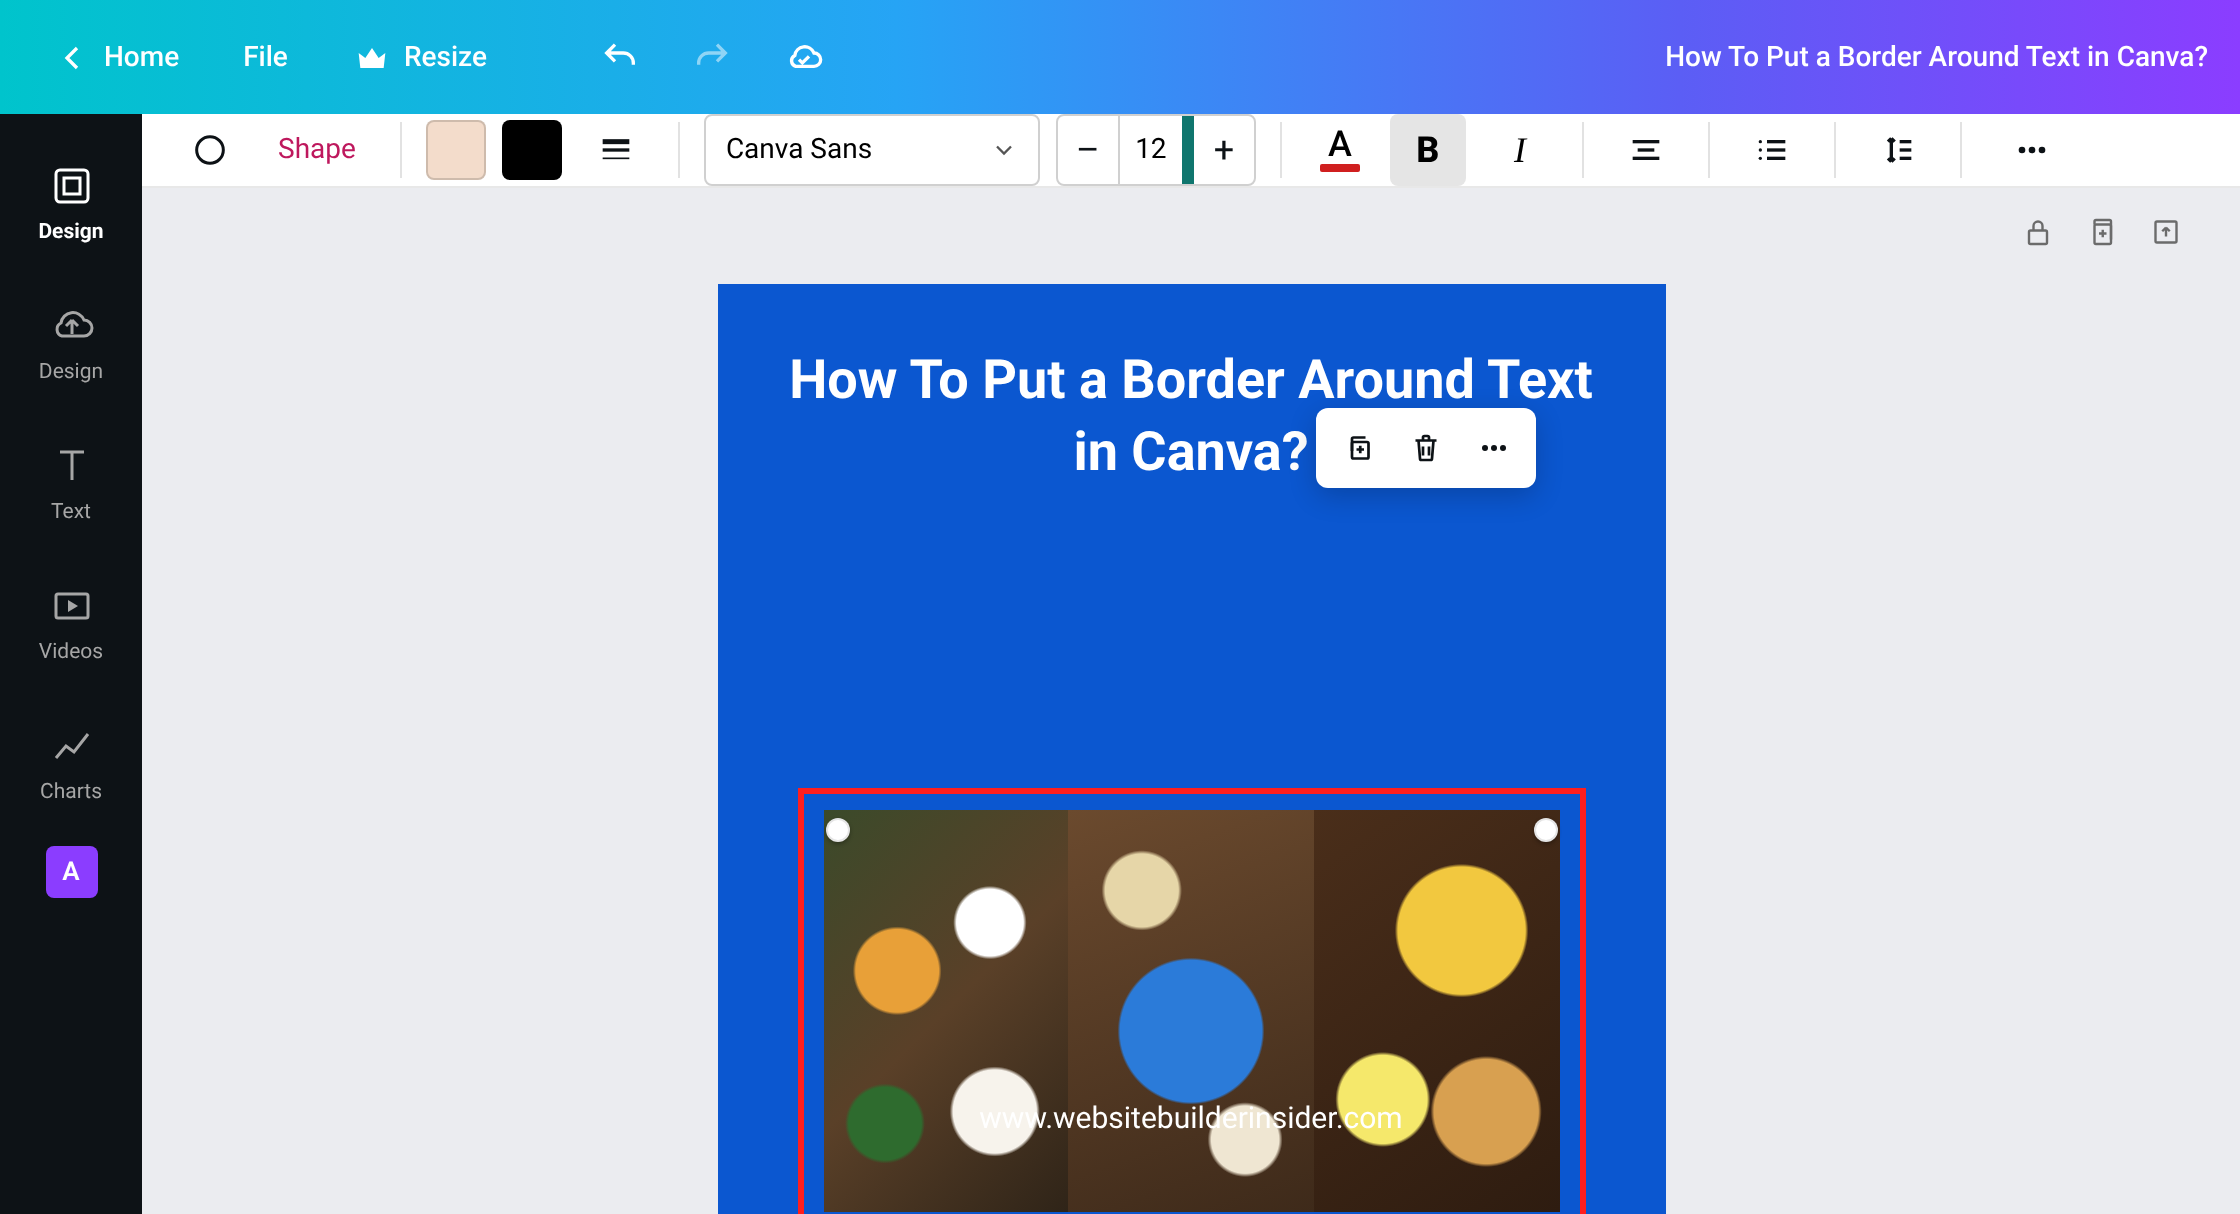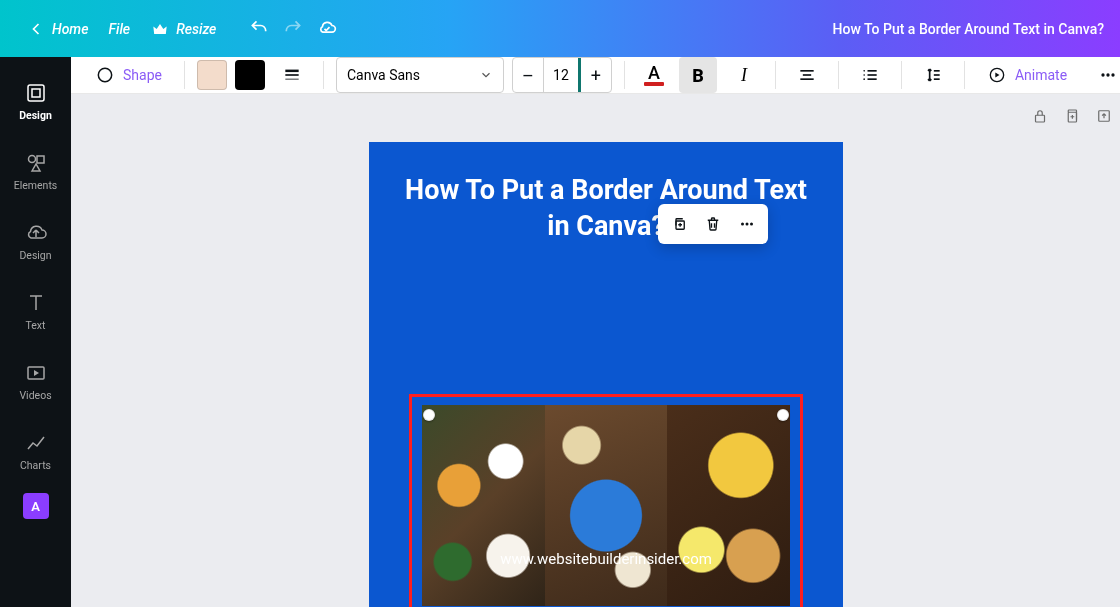--- a/index.html
+++ b/index.html
@@ -6,49 +6,49 @@
 body { width: 1120px; height: 607px; overflow: hidden; background: #f0f0f0; }
 
 .top-bar {
   height: 57px;
   background: linear-gradient(90deg, #00C4CC 0%, #26a4f5 40%, #5b5ef5 75%, #8b3dff 100%);
   display: flex;
   align-items: center;
   padding: 0 16px;
   color: white;
 }
-.top-left { display: flex; gap: 0; font-style: italic; }
+.top-left { display: flex; align-items: center; gap: 12px; }
 .tb-btn { display: flex; align-items: center; gap: 6px; padding: 8px 10px; border-radius: 4px; cursor: pointer; font-size: 14px; font-weight: 500; }
 .tb-icon { display: flex; align-items: center; justify-content: center; width: 34px; height: 34px; border-radius: 4px; cursor: pointer; }
 .tb-icon svg, .tb-btn svg { width: 20px; height: 20px; fill: none; stroke: white; stroke-width: 2; }
 .top-title { margin-left: auto; font-size: 14px; font-weight: 500; }
 
 .main-wrap { display: flex; height: 550px; }
 
 .side-nav {
   width: 71px; background: #0d1216; display: flex; flex-direction: column;
   align-items: center; padding-top: 10px; gap: 2px;
 }
 .nav-item { width: 71px; height: 68px; display: flex; flex-direction: column; align-items: center; justify-content: center; gap: 4px; color: #a6a6a6; cursor: pointer; font-size: 10.5px; }
 .nav-item svg { width: 24px; height: 24px; fill: none; stroke: currentColor; stroke-width: 1.5; }
 .nav-item.active { color: #fff; font-weight: bold; }
 .nav-badge { width: 26px; height: 26px; background: #8b3dff; border-radius: 4px; display:flex; align-items:center; justify-content:center; color:white; font-weight:600; font-size:13px; margin-top:6px;}
 
 .tool-bar {
   height: 48px; background: #fff; border-bottom: 1px solid #e8e8e8;
   display: flex; align-items: center; padding: 0 14px; gap: 8px;
 }
-.tool-btn { height: 36px; padding: 0 10px; display: flex; align-items: center; gap: 8px; border-radius: 4px; cursor: pointer; font-size: 14px; color: #8b5cf6; }
+.tool-btn { height: 36px; padding: 0 10px; display: flex; align-items: center; gap: 24px; border-radius: 4px; cursor: pointer; font-size: 14px; color: #be185d; }
 .tool-btn svg { width: 20px; height: 20px; }
 .swatch { width: 30px; height: 30px; border-radius: 4px; border: 1px solid rgba(0,0,0,0.15); cursor: pointer; }
 .sep { width: 1px; height: 28px; background: #e2e2e2; margin: 0 4px; }
 .font-select { height: 36px; width: 168px; border: 1px solid #d0d0d0; border-radius: 4px; padding: 0 10px; display: flex; align-items: center; justify-content: space-between; cursor: pointer; font-size: 14px; }
 .size-group { display: flex; align-items: center; border: 1px solid #d0d0d0; border-radius: 4px; height: 36px; }
 .size-btn { width: 30px; height: 34px; display: flex; align-items: center; justify-content: center; cursor: pointer; font-size: 18px; color: #0d1216; }
-.size-val { width: 38px; text-align: center; font-size: 14px; border-left: 1px solid #d0d0d0; border-right: 3px solid #0f766e; height: 34px; line-height: 34px; }
+.size-val { width: 38px; text-align: center; font-size: 14px; border-left: 1px solid #d0d0d0; border-right: 6px solid #0f766e; height: 34px; line-height: 34px; }
 .txtcolor-btn { width: 34px; height: 34px; display:flex; flex-direction:column; align-items:center; justify-content:center; cursor:pointer; border-radius:4px;}
 .txtcolor-btn .letter { font-size: 18px; font-weight: 500; line-height: 18px; }
 .txtcolor-btn .bar { width: 20px; height: 4px; border-radius: 1px; }
 .icon-btn { width: 38px; height: 36px; display:flex; align-items:center; justify-content:center; cursor:pointer; border-radius:4px;}
 .icon-btn.active { background:#e5e5e5; }
 .icon-btn svg { width:20px; height:20px; fill:none; stroke:#0d1216; stroke-width:2;}
 
 .canvas-area { flex: 1; display: flex; flex-direction: column; background: #ebecf0; }
 .canvas-util { height: 30px; display:flex; justify-content:flex-end; align-items:center; gap:14px; padding: 14px 28px 0 0;}
 .canvas-util svg { width:18px; height:18px; fill:none; stroke:#6b6b6b; stroke-width:1.6; cursor:pointer;}
@@ -124,28 +124,20 @@
   <div class="side-nav">
     <div class="nav-item active">
       <svg viewBox="0 0 24 24">
           <rect x="4" y="4" width="16" height="16" rx="2"></rect>
           <rect x="8" y="8" width="8" height="8"></rect>
         </svg>
       <span>Design</span>
     </div>
     <div class="nav-item">
       <svg viewBox="0 0 24 24">
-          <circle cx="8" cy="8" r="3.5"></circle>
-          <rect x="13" y="5" width="7" height="7"></rect>
-          <path d="M8 20l4-7 4 7z"></path>
-        </svg>
-      <span>Elements</span>
-    </div>
-    <div class="nav-item">
-      <svg viewBox="0 0 24 24">
           <path d="M18 17a4 4 0 000-8 6 6 0 00-11.5 1.5A3.5 3.5 0 007 17h11z"></path>
           <path d="M12 16V9m0 0l-3 3m3-3l3 3"></path>
         </svg>
       <span>Design</span>
     </div>
     <div class="nav-item">
       <svg viewBox="0 0 24 24">
           <path d="M6 5h12M12 5v14"></path>
         </svg>
       <span>Text</span>
@@ -230,27 +222,20 @@
       <div class="sep"></div>
       <div class="icon-btn">
         <svg viewBox="0 0 24 24">
             <path d="M8 5v14M8 5l-2 2M8 5l2 2M8 19l-2-2M8 19l2-2"></path>
             <line x1="13" y1="7" x2="20" y2="7"></line>
             <line x1="13" y1="12" x2="20" y2="12"></line>
             <line x1="13" y1="17" x2="20" y2="17"></line>
           </svg>
       </div>
       <div class="sep"></div>
-      <div class="tool-btn">
-        <svg viewBox="0 0 24 24" style="fill:none;stroke:#0d1216;stroke-width:1.6;">
-            <circle cx="12" cy="12" r="8"></circle>
-            <path d="M10 9l5 3-5 3z" fill="#0d1216" stroke="none"></path>
-          </svg>
-        <span>Animate</span>
-      </div>
       <div class="icon-btn" style="margin-left:4px;">
         <svg viewBox="0 0 24 24" style="fill:#0d1216;stroke:none;">
             <circle cx="6" cy="12" r="2"></circle>
             <circle cx="12" cy="12" r="2"></circle>
             <circle cx="18" cy="12" r="2"></circle>
           </svg>
       </div>
     </div>
 
     <div class="canvas-util">

